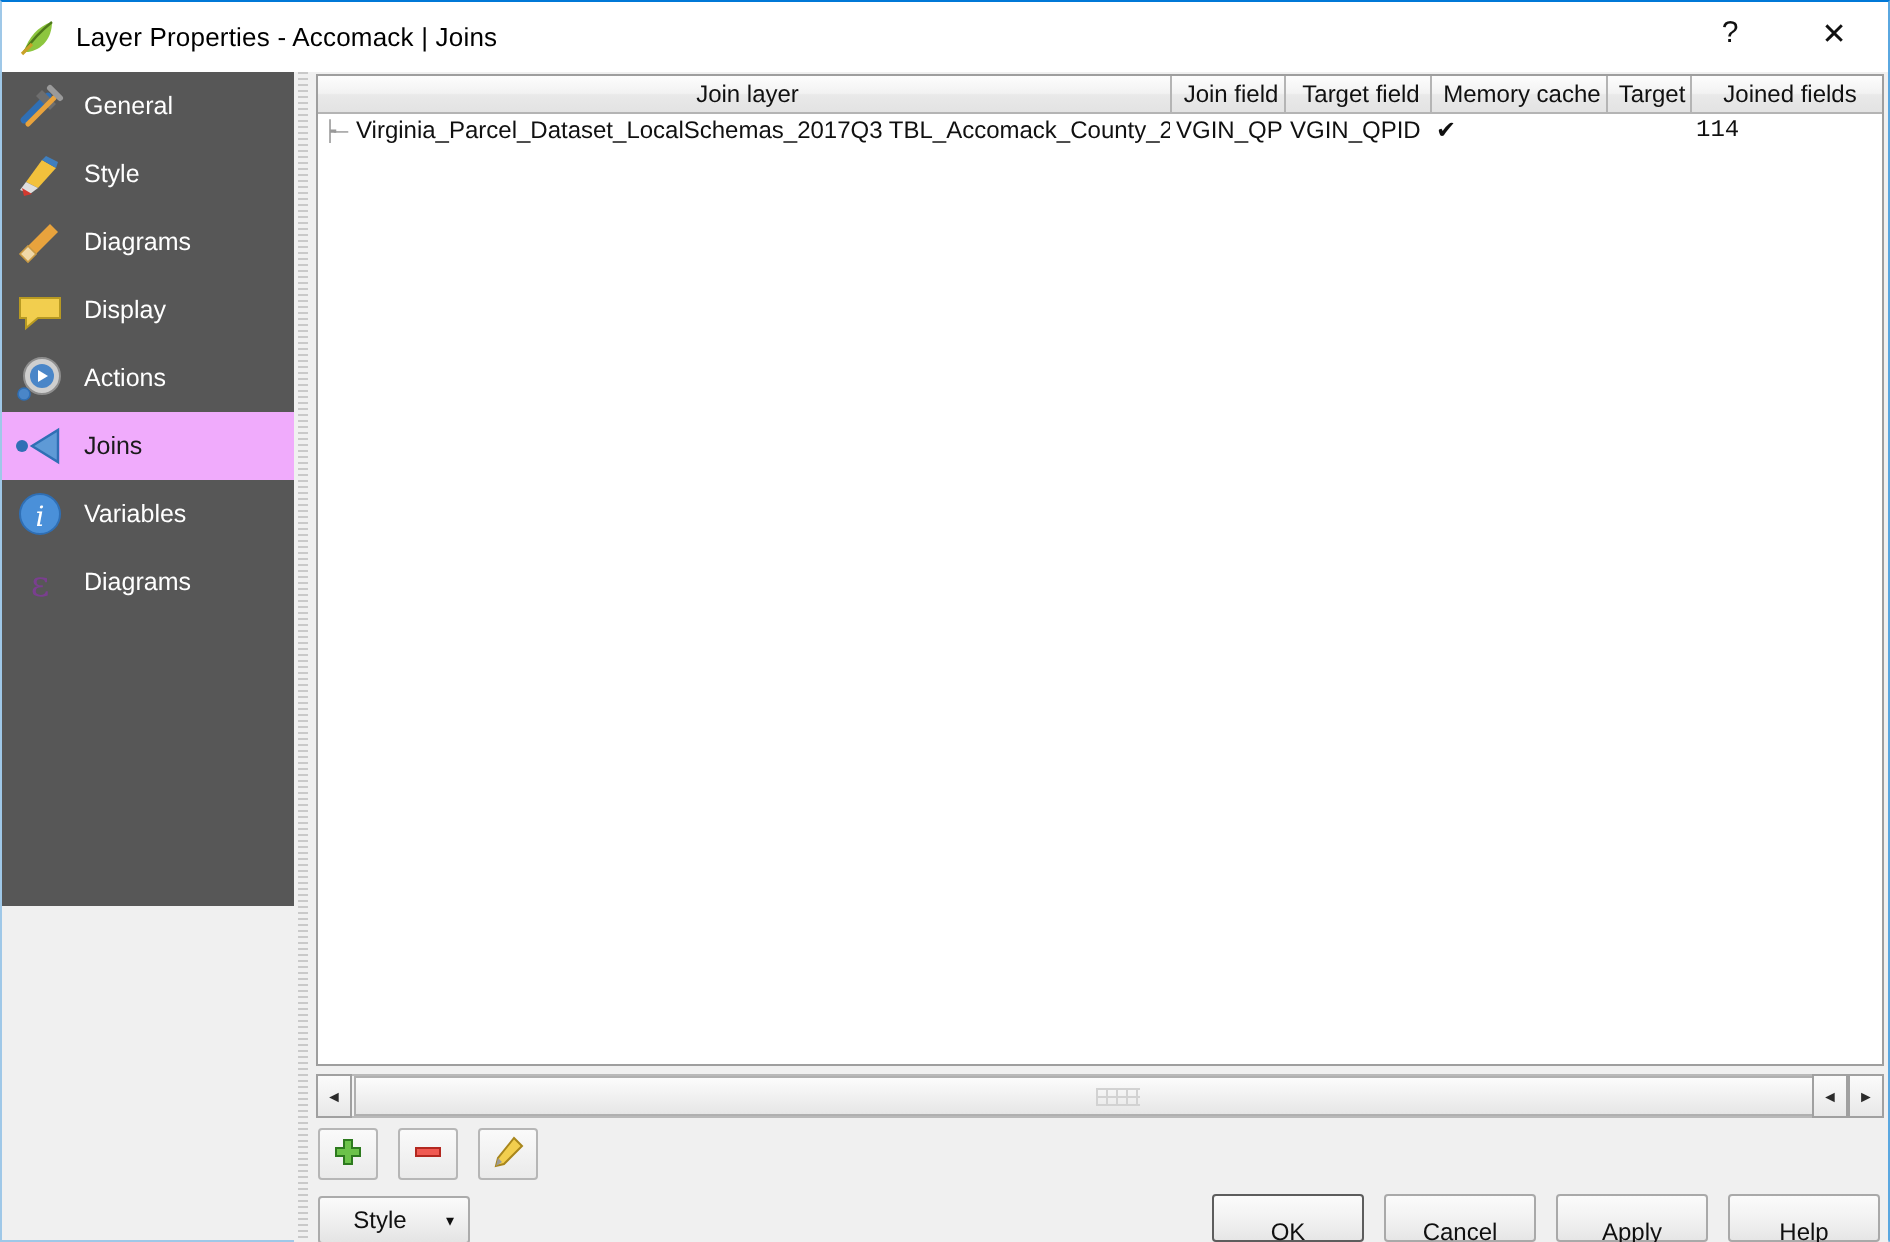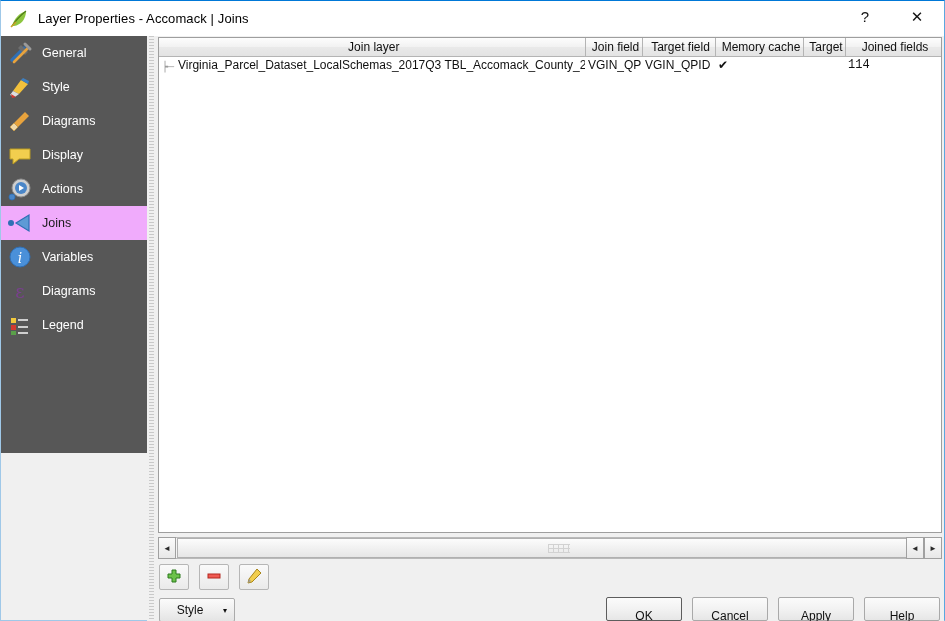--- a/index.html
+++ b/index.html
@@ -413,31 +413,20 @@
 
     <div class="side-item">
       <span class="side-icon">
         <svg width="26" height="26" viewBox="0 0 26 26">
           <text x="13" y="20" text-anchor="middle" font-family="DejaVu Serif" font-size="18" fill="#7a3f8f">ε</text>
         </svg>
       </span>
       <span class="side-label">Diagrams</span>
     </div>
 
-    <div class="side-item">
-      <span class="side-icon">
-        <svg width="26" height="26" viewBox="0 0 26 26">
-          <rect x="4" y="6" width="5" height="5" fill="#f2c93c"></rect>
-          <rect x="4" y="13" width="5" height="5" fill="#d23a30"></rect>
-          <rect x="4" y="19" width="5" height="4" fill="#5aa04a"></rect>
-          <path d="M11 8 h10 M11 15 h10 M11 21 h10" stroke="#cfcfcf" stroke-width="2"></path>
-        </svg>
-      </span>
-      <span class="side-label">Legend</span>
-    </div>
   </div>
 
   <div id="splitter">
     <div class="grip"></div>
   </div>
 
   <div id="content">
 
     <div id="joins-table-wrap">
       <table class="joins">

